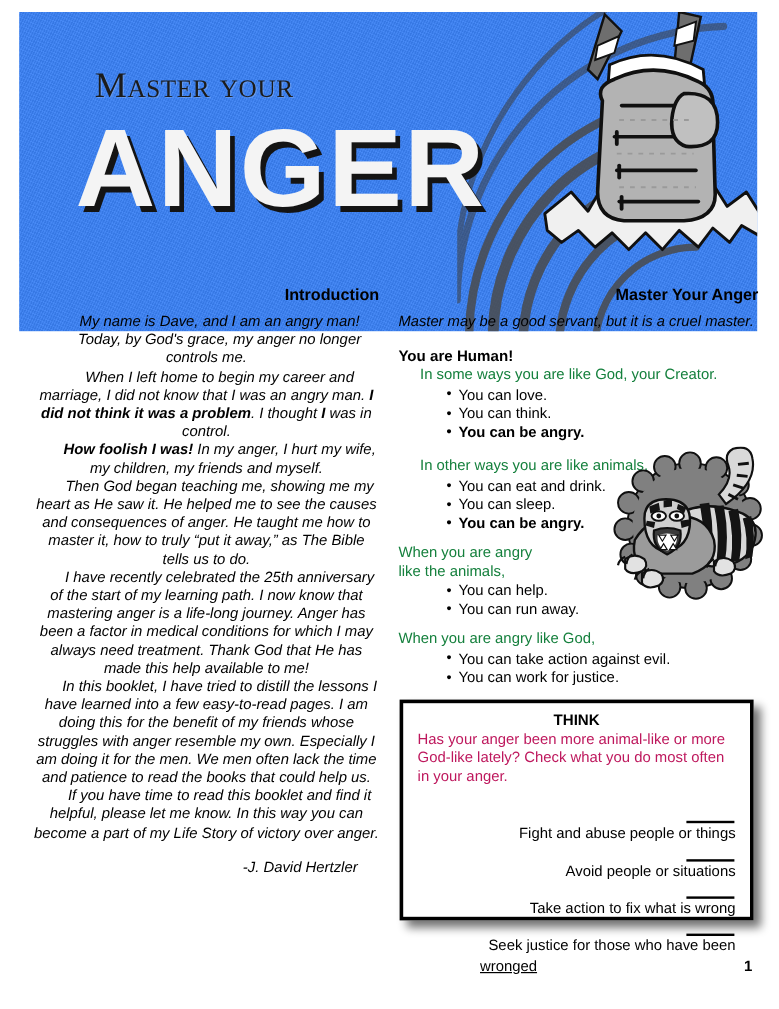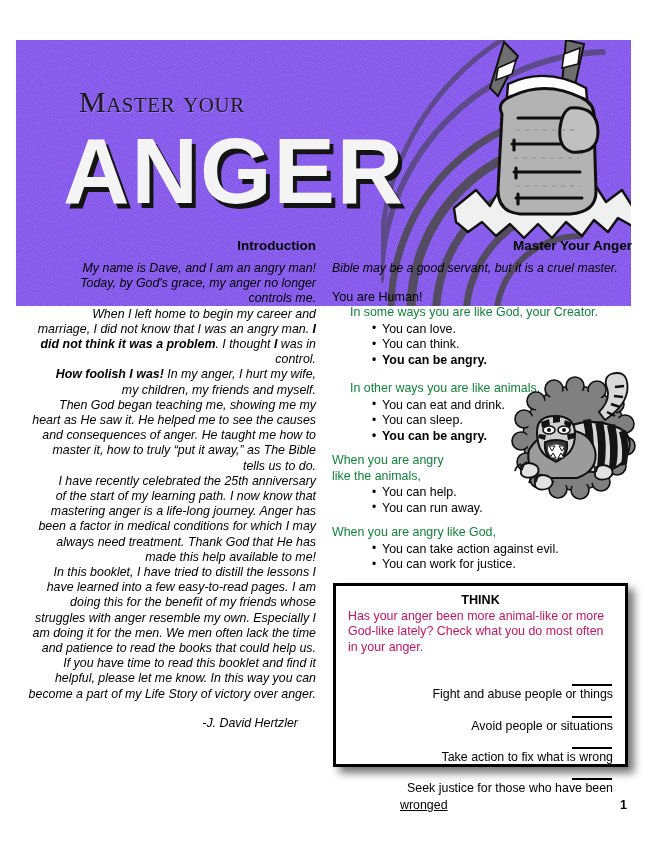--- a/index.html
+++ b/index.html
@@ -8,23 +8,22 @@
     background:#ffffff;
     font-family:"Liberation Sans", sans-serif;
     overflow:hidden;
     position:relative;
   }
   .page{position:relative;width:649px;height:841px;background:#fff;}
 
   
   .banner{
     position:absolute;left:16px;top:10px;width:615px;height:266px;
-    background:#8b5cf6;
+    background:#3b82f6;
     overflow:hidden;
-    margin-top:30px;
   }
   .banner .noise{
     position:absolute;inset:0;
     background-image:
       repeating-linear-gradient(115deg, rgba(255,255,255,.05) 0 1px, rgba(0,0,0,.05) 1px 2px),
       repeating-linear-gradient(25deg, rgba(255,255,255,.04) 0 1px, rgba(0,0,0,.04) 1px 3px);
     opacity:.85;
   }
   
   .arcs{position:absolute;right:-170px;top:-60px;width:420px;height:340px;}
@@ -67,33 +66,33 @@
     text-align:right;font-weight:bold;font-size:13.5px;color:#000;
     margin:0 0 8px 0;
   }
   .ital-body p{
     margin:0;
     font-style:italic;
     font-size:12.4px;
     line-height:15.2px;
     color:#000;
     text-indent:22px;
-    text-align:right;
+    text-align:center;
   }
   .ital-body p b{font-weight:bold;font-style:italic;}
   .signature{
     margin-top:14px;
     font-style:italic;font-size:12.4px;text-align:right;padding-right:18px;color:#000;
   }
 
   
   .lead-ital{
     font-style:italic;font-size:12.3px;line-height:15px;color:#000;margin:0 0 14px 0;
   }
-  .sub-bold{font-weight:normal;font-size:12.6px;color:#000;margin:0 0 1px 0;}
+  .sub-bold{font-weight:bold;font-size:12.6px;color:#000;margin:0 0 1px 0;}
   .stmt{font-size:12.4px;line-height:15.5px;color:#15803d;margin:0;padding-left:18px;}
   .stmt.noindent{padding-left:0;}
   ul.blist{list-style:none;margin:1px 0 0 0;padding:0 0 0 40px;}
   ul.blist li{
     font-size:12.4px;line-height:15.5px;color:#000;position:relative;padding-left:10px;
   }
   ul.blist li::before{
     content:"\2022";position:absolute;left:0;top:-0.5px;font-size:12px;
   }
   ul.blist li.b{font-weight:bold;}
@@ -214,21 +213,21 @@
         <p><span>Then God began teaching me, showing me my heart as He saw it. He helped me to see the causes and consequences of anger. He taught me how to master it, how to truly “put it away,” as The Bible tells us to do.</span></p>
         <p><span>I have recently celebrated the 25th anniversary of the start of my learning path. I now know that mastering anger is a life-long journey. Anger has been a factor in medical conditions for which I may always need treatment. Thank God that He has made this help available to me!</span></p>
         <p><span>In this booklet, I have tried to distill the lessons I have learned into a few easy-to-read pages. I am doing this for the benefit of my friends whose struggles with anger resemble my own. Especially I am doing it for the men. We men often lack the time and patience to read the books that could help us.</span></p>
         <p><span>If you have time to read this booklet and find it helpful, please let me know. In this way you can become a part of my Life Story of victory over anger.</span></p>
       </div>
     <div class="signature">-J. David Hertzler</div>
   </div>
 
   <div class="col-right">
     <h2 class="col-heading">Master Your Anger</h2>
-    <p class="lead-ital">Bible may be a good servant, but it is a cruel master.</p>
+    <p class="lead-ital">Master may be a good servant, but it is a cruel master.</p>
     <p class="sub-bold">You are Human!</p>
     <div>
         <p class="stmt">In some ways you are like God, your Creator.</p>
         <ul class="blist">
           <li>You can love.</li>
           <li>You can think.</li>
           <li class="b">You can be angry.</li>
         </ul>
         <div class="gap"></div>
         <p class="stmt">In other ways you are like animals.</p>

